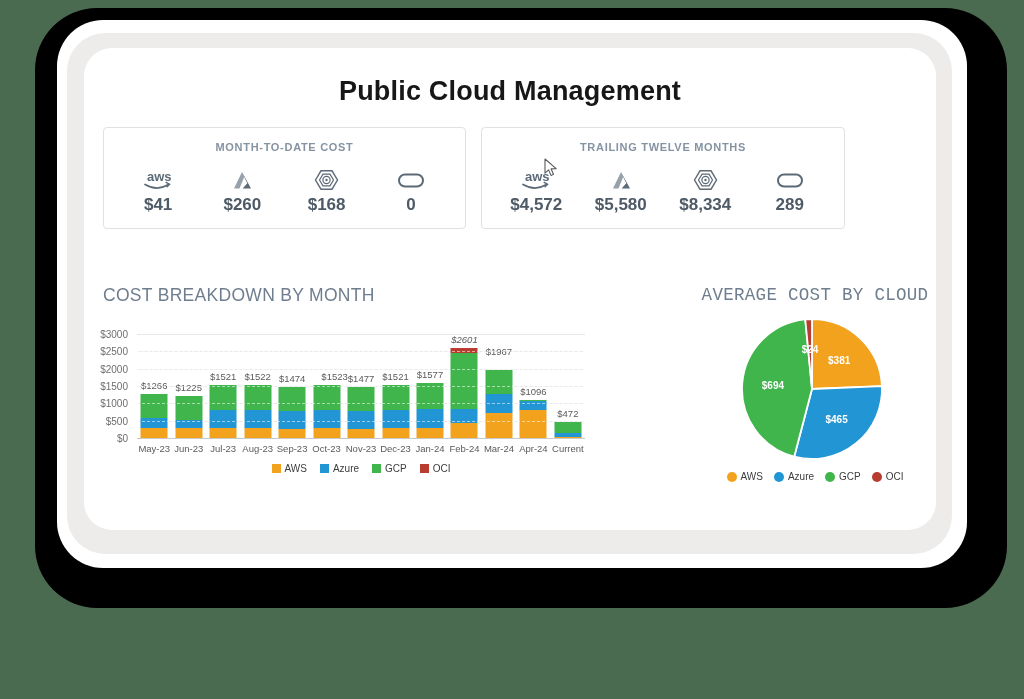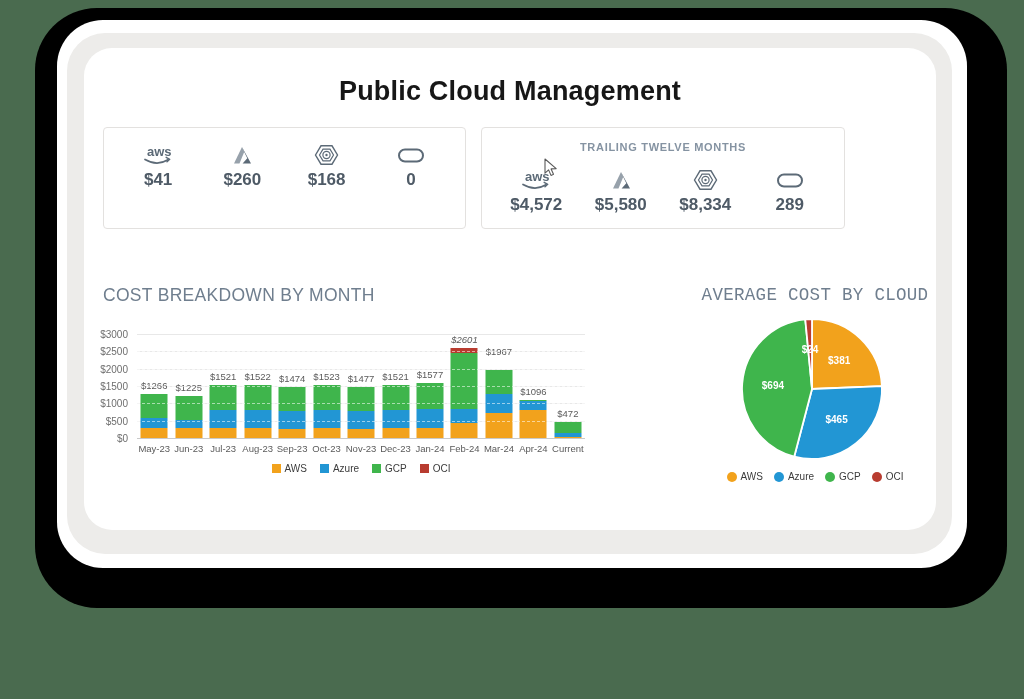--- a/index.html
+++ b/index.html
@@ -59,20 +59,21 @@
 
 <div class="stage">
   <div class="shadow-layer"></div>
   <div class="panel-outer"></div>
   <div class="panel-mat"></div>
   <div class="panel-content"></div>
 
   <div class="page-title">Public Cloud Management</div>
 
   <div class="card" id="card-mtd">
+    <div class="card-title">MONTH-TO-DATE COST</div>
     <div class="card-metrics">
       <div class="metric">
         <span class="icon">
           <svg width="36" height="24" viewBox="0 0 36 24">
               <text x="7" y="13" font-size="13" font-weight="bold" fill="currentColor" font-family="Liberation Sans,sans-serif">aws</text>
               <path d="M5 16.5 Q 17 23.5 28 16.8" fill="none" stroke="currentColor" stroke-width="1.7" stroke-linecap="round"></path>
               <path d="M26.2 14.4 L29.7 16.3 L27 18.8" fill="none" stroke="currentColor" stroke-width="1.5" stroke-linecap="round" stroke-linejoin="round"></path>
             </svg>
         </span>
         <span class="val">$41</span>
@@ -216,21 +217,21 @@
             <div class="seg" style="height: 24.06px; background: rgb(63, 181, 76);"></div>
           </div>
           <div class="bar-total" style="bottom: 54.0987px;">$1474</div>
         </div>
         <div class="bar-col">
           <div class="bar-stack">
             <div class="seg" style="height: 9.53px; background: rgb(242, 162, 28);"></div>
             <div class="seg" style="height: 18.37px; background: rgb(34, 150, 212);"></div>
             <div class="seg" style="height: 24.89px; background: rgb(63, 181, 76);"></div>
           </div>
-          <div class="bar-total" style="bottom: 55.7973px;">$1523</div>
+          <div class="bar-total" style="bottom: 55.7973px; margin-left: 8px;">$1523</div>
         </div>
         <div class="bar-col">
           <div class="bar-stack">
             <div class="seg" style="height: 9.36px; background: rgb(242, 162, 28);"></div>
             <div class="seg" style="height: 18.03px; background: rgb(34, 150, 212);"></div>
             <div class="seg" style="height: 23.82px; background: rgb(63, 181, 76);"></div>
           </div>
           <div class="bar-total" style="bottom: 54.2027px;">$1477</div>
         </div>
         <div class="bar-col">

